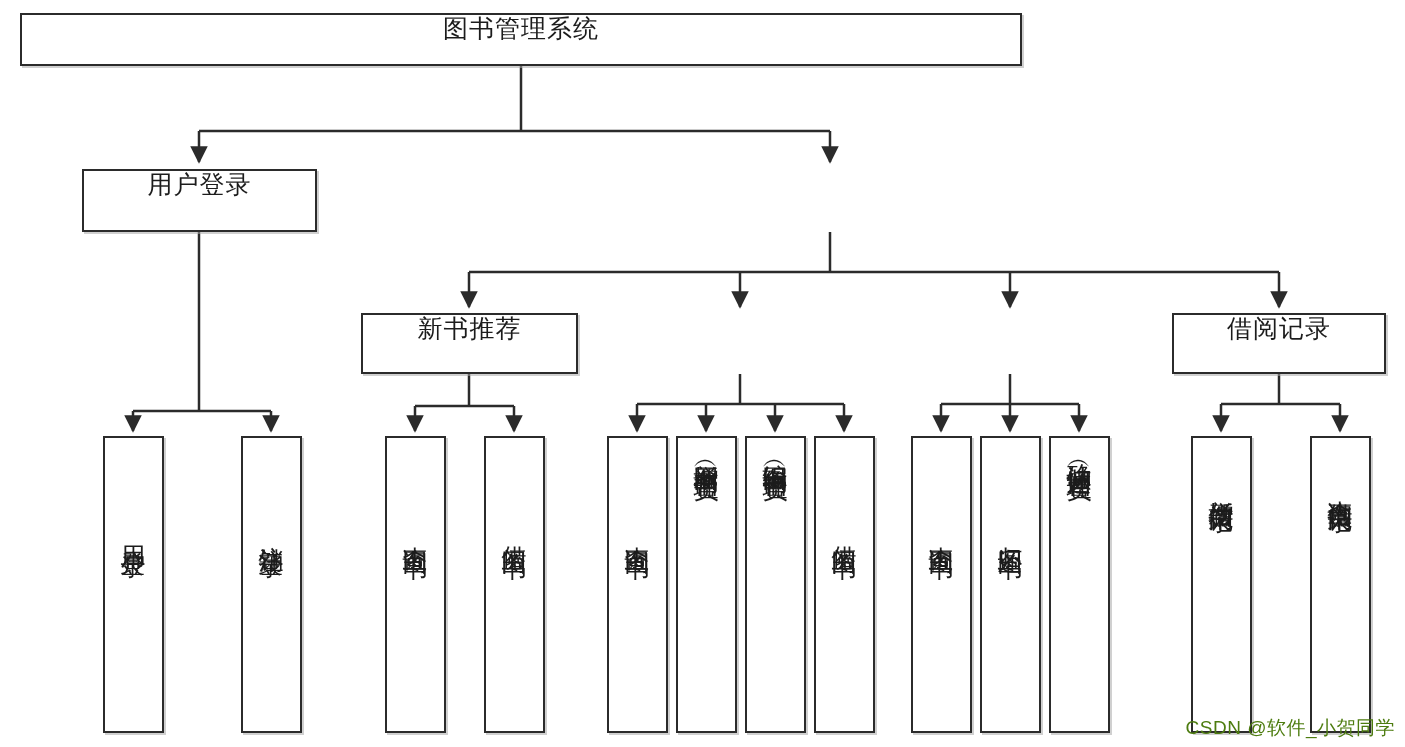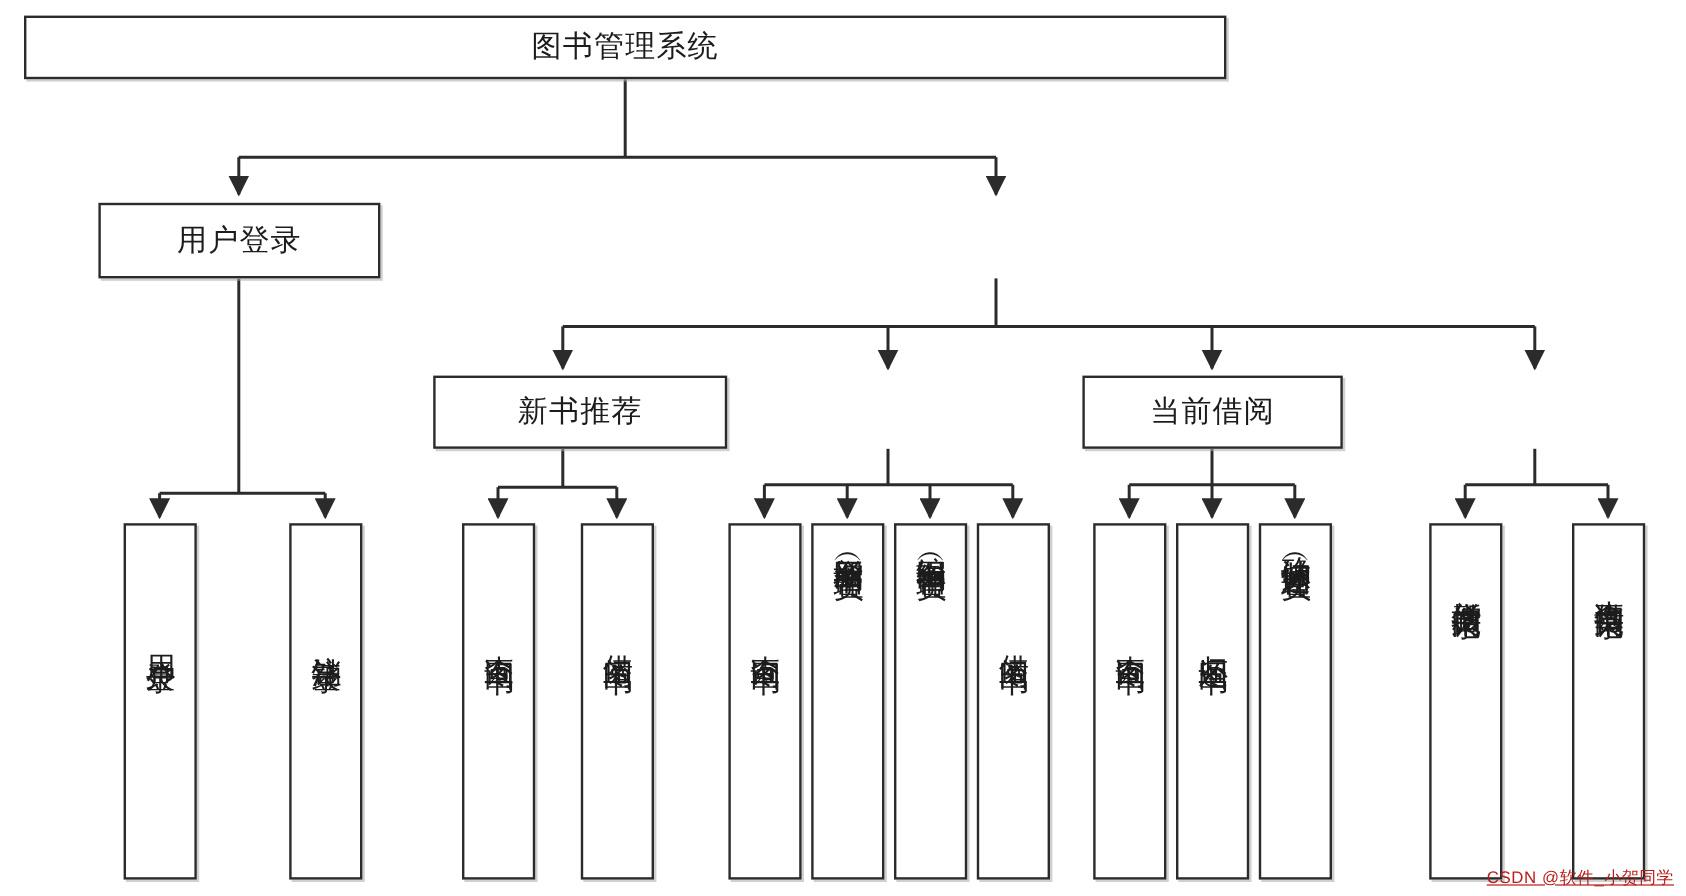--- a/index.html
+++ b/index.html
@@ -21,21 +21,21 @@
     width: 1405px;
     height: 747px;
     pointer-events: none;
   }
   .node {
     position: absolute;
     box-sizing: border-box;
     border: 2.5px solid #2b2b2b;
     background: #ffffff;
     display: flex;
-    align-items: center;
+    align-items: flex-start;
     justify-content: center;
     color: #1c1c1c;
     box-shadow: 2px 2px 0 rgba(170,170,170,0.55);
   }
   .node .label {
     display: block;
     text-align: center;
     letter-spacing: 1px;
   }
   .node.horiz .label {
@@ -56,26 +56,25 @@
     letter-spacing: 3px;
     white-space: nowrap;
   }
   .node.vert.tall .label {
     letter-spacing: 2px;
   }
   #watermark {
     position: absolute;
     right: 10px;
     bottom: 6px;
-    font-size: 14px;
-    color: #b91c1c;
+    font-size: 19px;
+    color: #4d7c0f;
     letter-spacing: 0.5px;
     user-select: none;
     white-space: nowrap;
-    text-decoration: underline;
   }
 </style>
 </head>
 <body>
 
 <div id="canvas">
 
   <svg class="edges" viewBox="0 0 1405 747">
     <defs>
       <marker id="arrow" viewBox="0 0 10 10" refX="9" refY="5" markerWidth="7" markerHeight="7" orient="auto-start-reverse">
@@ -127,25 +126,25 @@
   </svg>
 
   <div class="node horiz" style="left:20px; top:13px; width:1002px; height:53px;">
     <span class="label">图书管理系统</span>
   </div>
 
   <div class="node horiz" style="left:82px; top:169px; width:235px; height:63px;">
     <span class="label">用户登录</span>
   </div>
 
-  <div class="node horiz" style="left:361px; top:313px; width:245px; height:61px;">
+  <div class="node horiz" style="left:361px; top:313px; width:217px; height:61px;">
     <span class="label">新书推荐</span>
   </div>
-  <div class="node horiz" style="left:902px; top:313px; width:217px; height:61px;">
-    <span class="label">当前借阅</span>
+  <div class="node horiz" style="left:1172px; top:313px; width:214px; height:61px;">
+    <span class="label">借阅记录</span>
   </div>
 
   <div class="node vert" style="left:103px; top:436px; width:61px; height:297px; padding-top:88px;">
     <span class="label">用户登录</span>
   </div>
   <div class="node vert" style="left:241px; top:436px; width:61px; height:297px; padding-top:88px;">
     <span class="label">注销登录</span>
   </div>
 
   <div class="node vert" style="left:385px; top:436px; width:61px; height:297px; padding-top:88px;">

